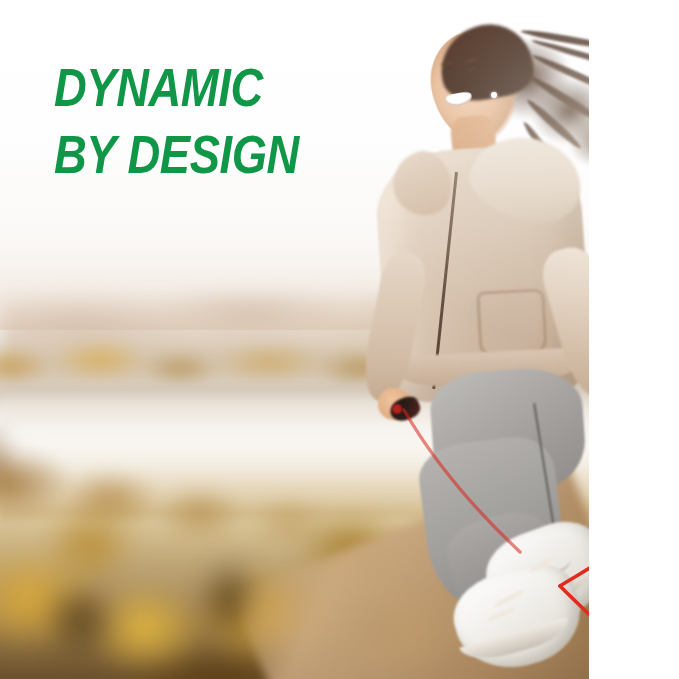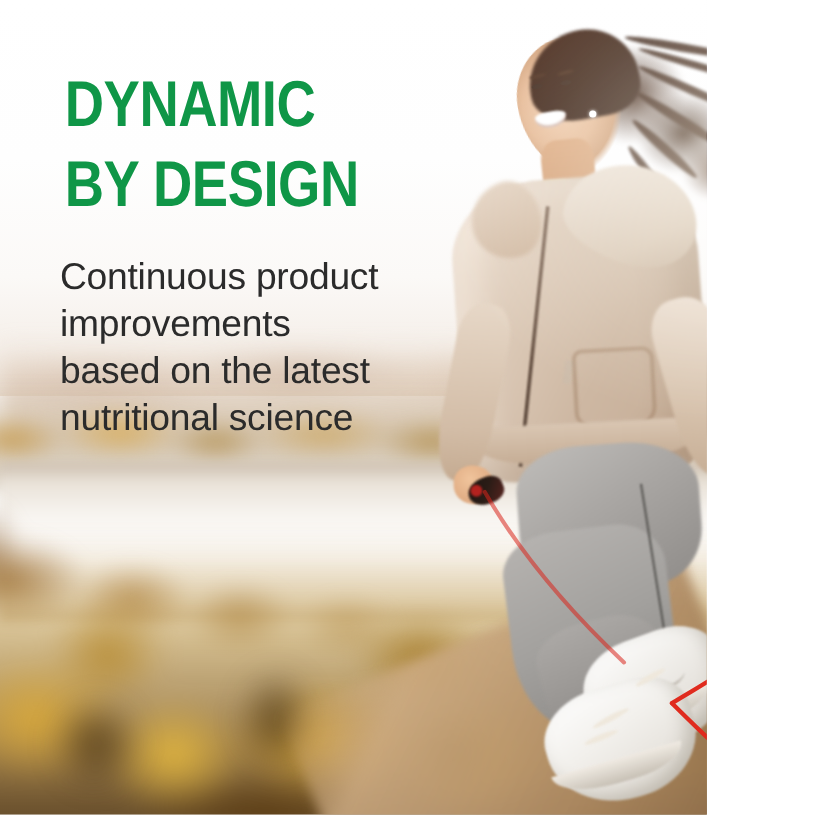--- a/index.html
+++ b/index.html
@@ -7,20 +7,21 @@
     padding: 0;
     background: #ffffff;
   }
   #stage {
     position: relative;
     width: 589px;
     height: 679px;
     overflow: hidden;
     background: #fdfdfd;
     font-family: "Liberation Sans", sans-serif;
+    font-style: italic;
   }
 
   
   .photo {
     position: absolute;
     inset: 0;
     overflow: hidden;
   }
 
   
@@ -549,18 +550,14 @@
       </svg>
 
     </div>
 
     <div class="bloom"></div>
   </div>
 
   <div class="headline">DYNAMIC
 BY DESIGN</div>
 
-  <div class="subhead">Continuous product
-improvements
-based on the latest
-nutritional science</div>
 
 </div>
 
 </body></html>

